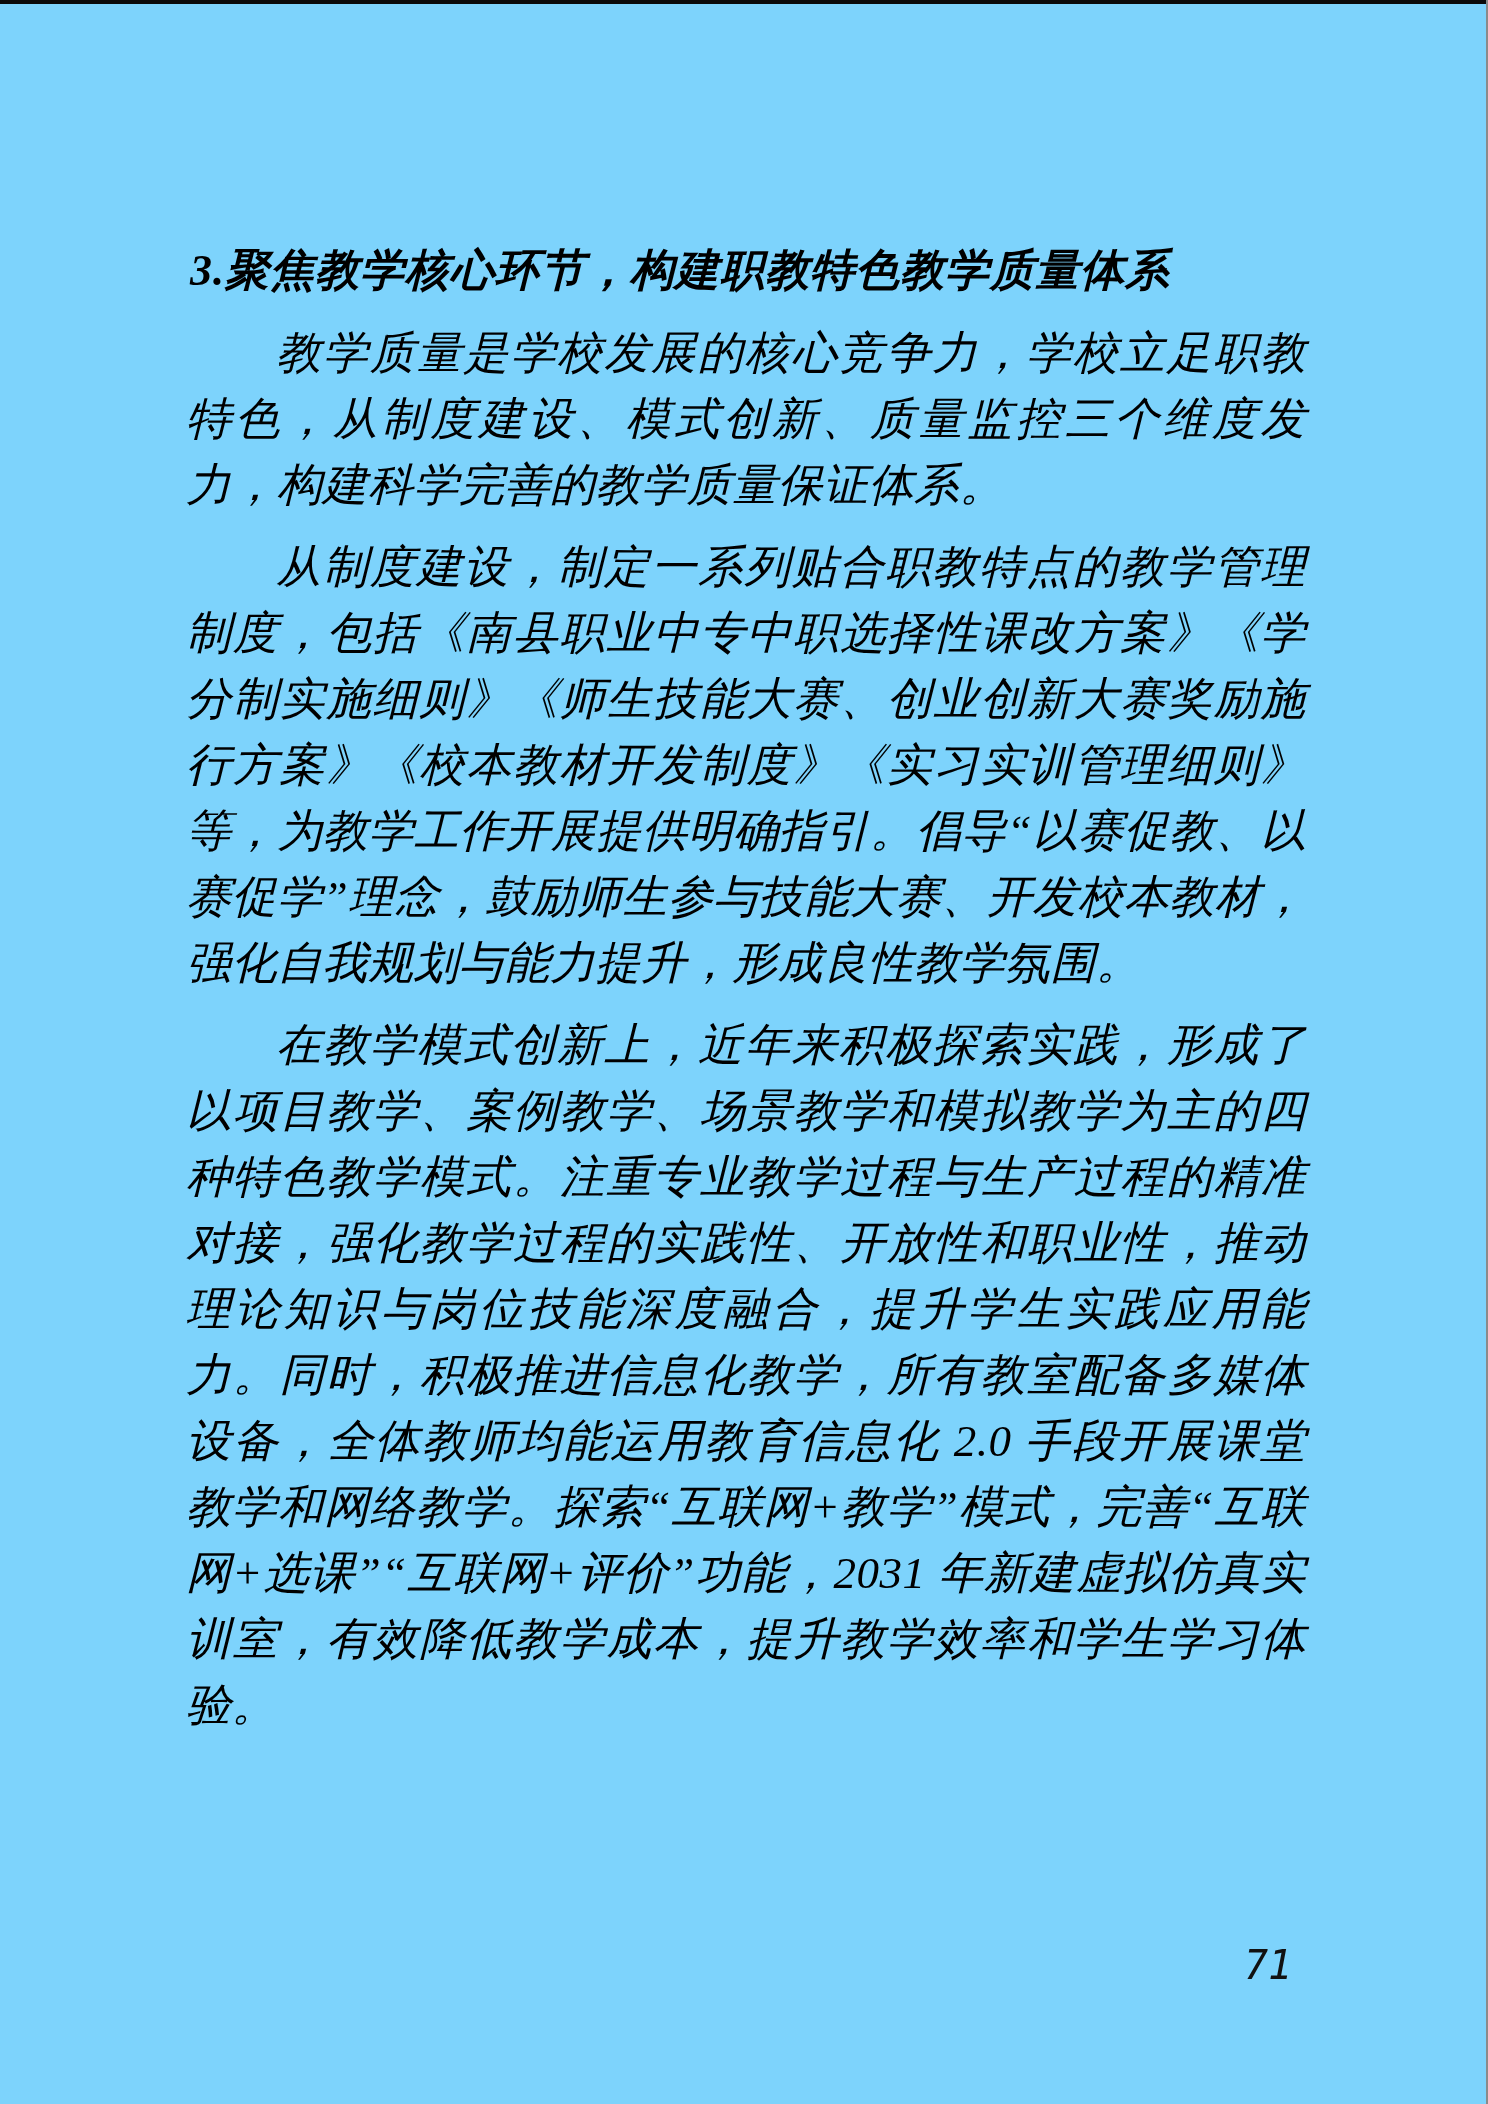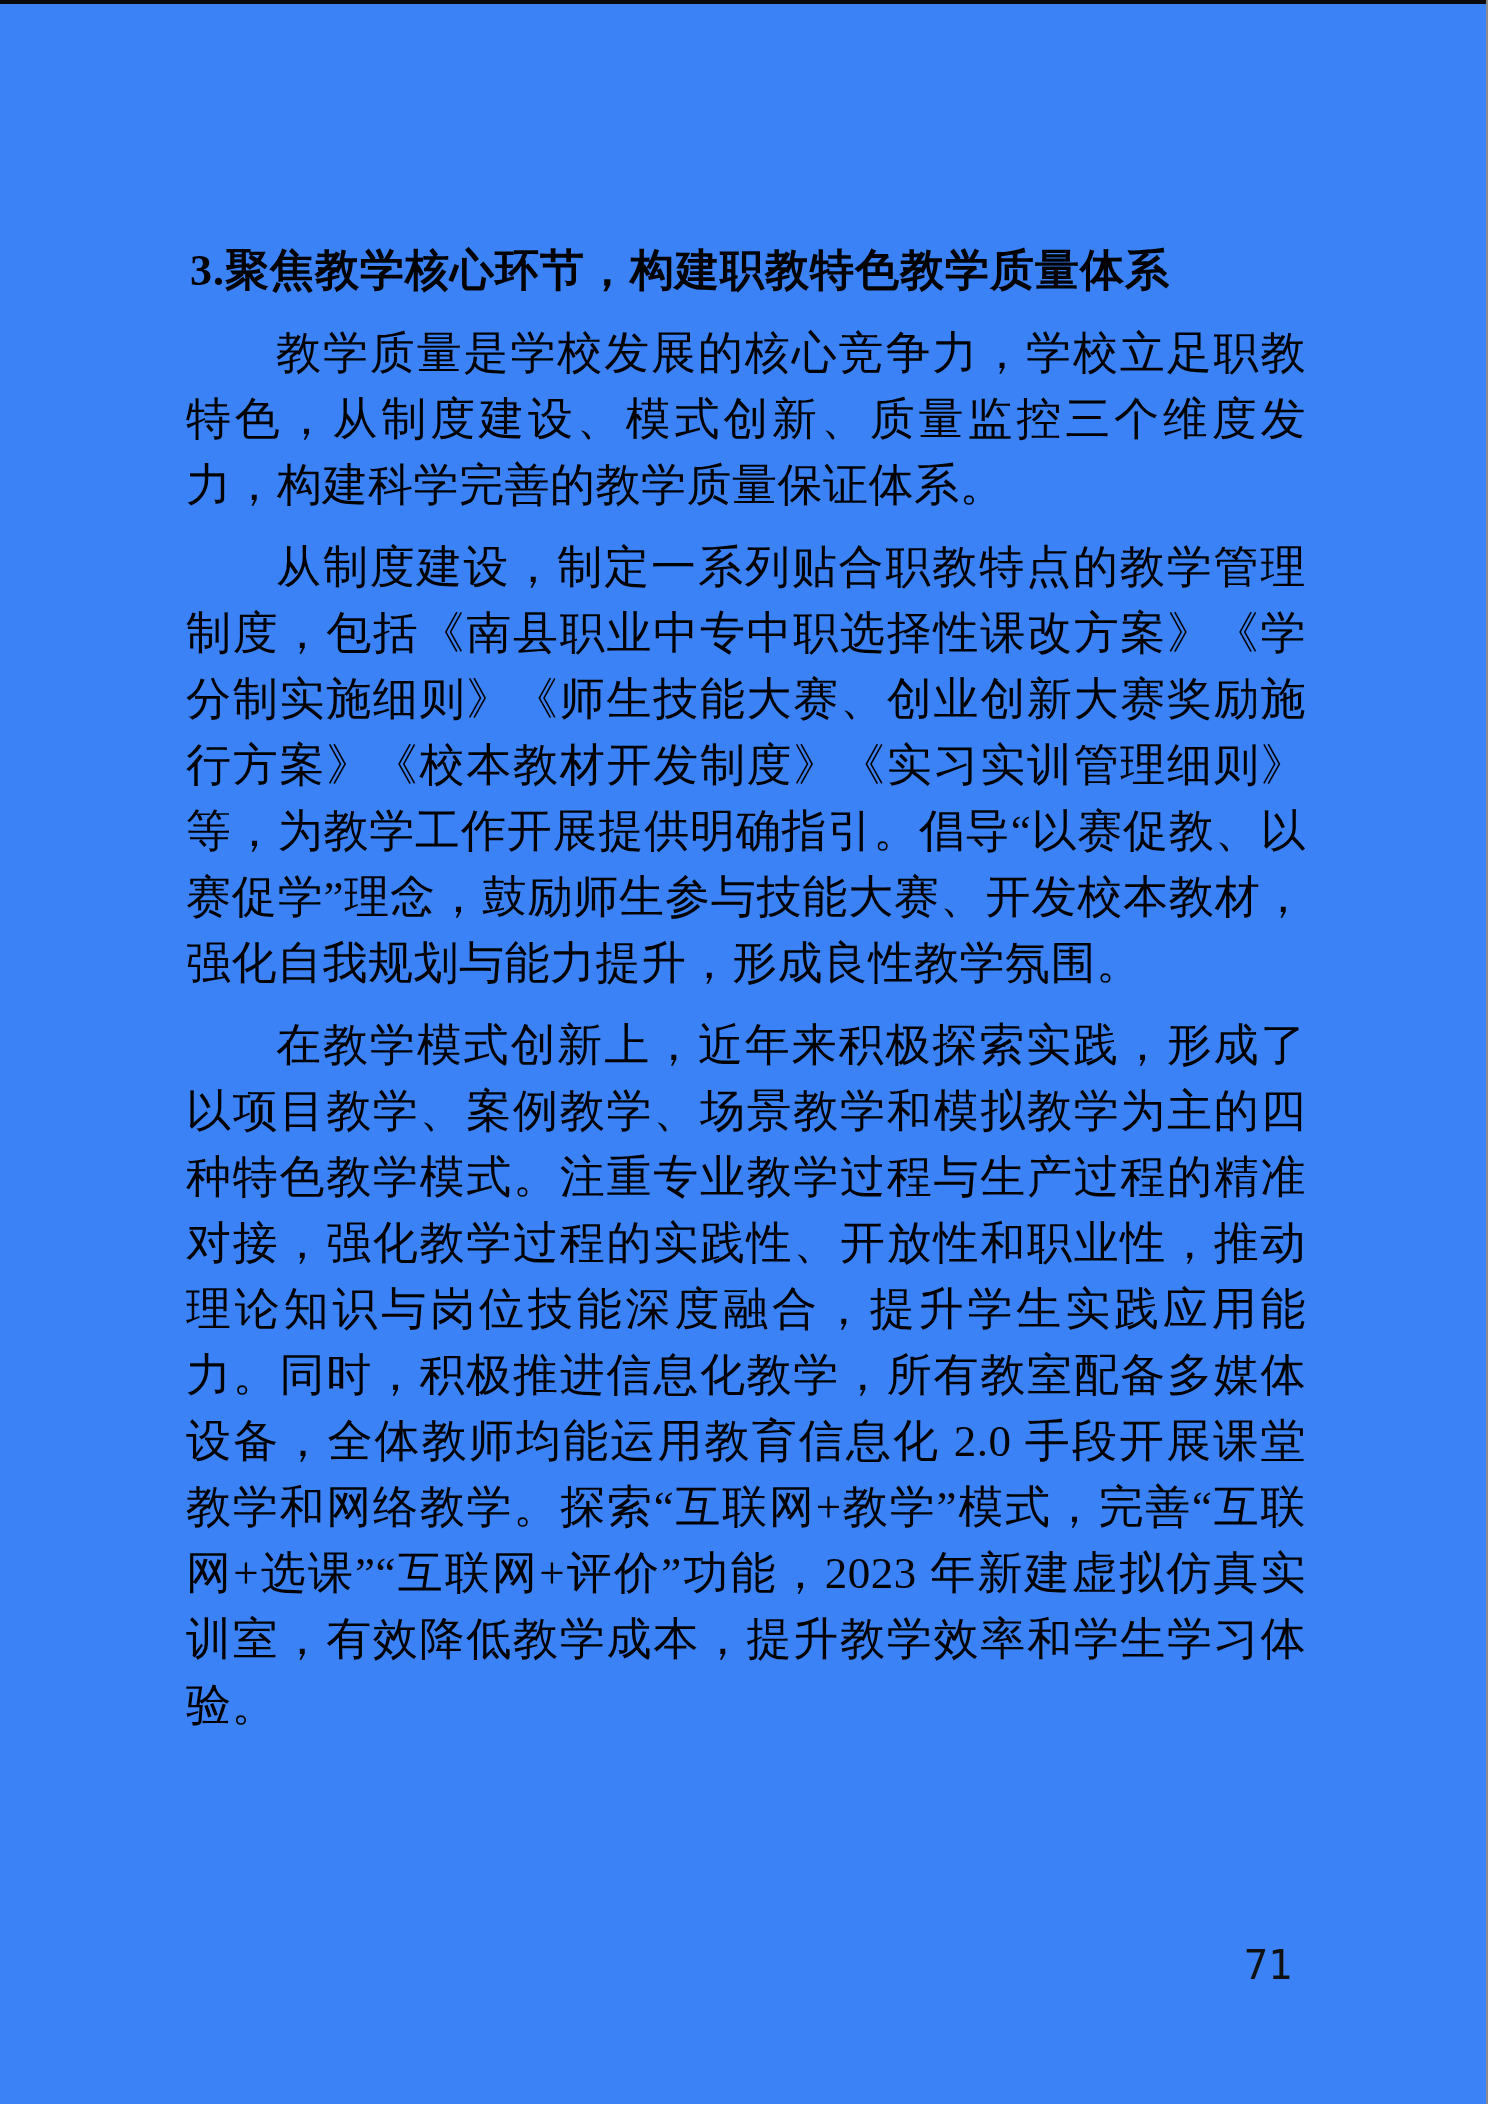--- a/index.html
+++ b/index.html
@@ -4,24 +4,25 @@
 <style>
   html, body {
     margin: 0;
     padding: 0;
     background: #ffffff;
   }
   .page {
     position: relative;
     width: 1488px;
     height: 2104px;
-    background: #3b82f6;
+    background: #7dd3fc;
     overflow: hidden;
     font-family: "Liberation Serif", "DejaVu Serif", serif;
     color: #000000;
+    font-style: italic;
   }
   .top-rule {
     position: absolute;
     top: 0;
     left: 0;
     width: 1488px;
     height: 4px;
     background: #0a0a0a;
   }
   .right-rule {
@@ -70,19 +71,19 @@
 <body>
 
 <div class="page">
   <div class="top-rule"></div>
   <div class="right-rule"></div>
 
   <div class="content">
     <h2 class="heading">3.聚焦教学核心环节，构建职教特色教学质量体系</h2>
     <p class="para">教学质量是学校发展的核心竞争力，学校立足职教特色，从制度建设、模式创新、质量监控三个维度发力，构建科学完善的教学质量保证体系。</p>
     <p class="para">从制度建设，制定一系列贴合职教特点的教学管理制度，包括《南县职业中专中职选择性课改方案》《学分制实施细则》《师生技能大赛、创业创新大赛奖励施行方案》《校本教材开发制度》《实习实训管理细则》等，为教学工作开展提供明确指引。倡导“以赛促教、以赛促学”理念，鼓励师生参与技能大赛、开发校本教材，强化自我规划与能力提升，形成良性教学氛围。</p>
-    <p class="para">在教学模式创新上，近年来积极探索实践，形成了以项目教学、案例教学、场景教学和模拟教学为主的四种特色教学模式。注重专业教学过程与生产过程的精准对接，强化教学过程的实践性、开放性和职业性，推动理论知识与岗位技能深度融合，提升学生实践应用能力。同时，积极推进信息化教学，所有教室配备多媒体设备，全体教师均能运用教育信息化 2.0 手段开展课堂教学和网络教学。探索“互联网+教学”模式，完善“互联网+选课”“互联网+评价”功能，2023 年新建虚拟仿真实训室，有效降低教学成本，提升教学效率和学生学习体验。</p>
+    <p class="para">在教学模式创新上，近年来积极探索实践，形成了以项目教学、案例教学、场景教学和模拟教学为主的四种特色教学模式。注重专业教学过程与生产过程的精准对接，强化教学过程的实践性、开放性和职业性，推动理论知识与岗位技能深度融合，提升学生实践应用能力。同时，积极推进信息化教学，所有教室配备多媒体设备，全体教师均能运用教育信息化 2.0 手段开展课堂教学和网络教学。探索“互联网+教学”模式，完善“互联网+选课”“互联网+评价”功能，2031 年新建虚拟仿真实训室，有效降低教学成本，提升教学效率和学生学习体验。</p>
   </div>
 
   <div class="footer">
     <span class="page-number">71</span>
   </div>
 </div>
 
 </body></html>

